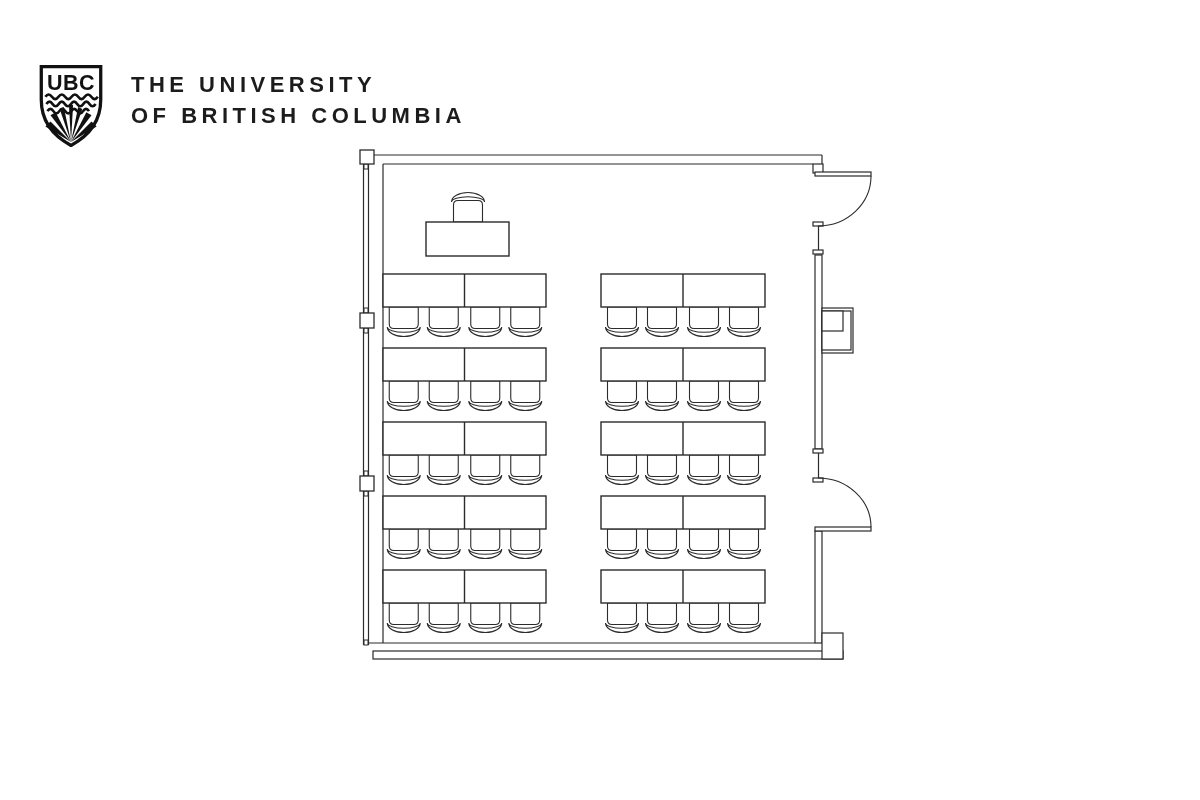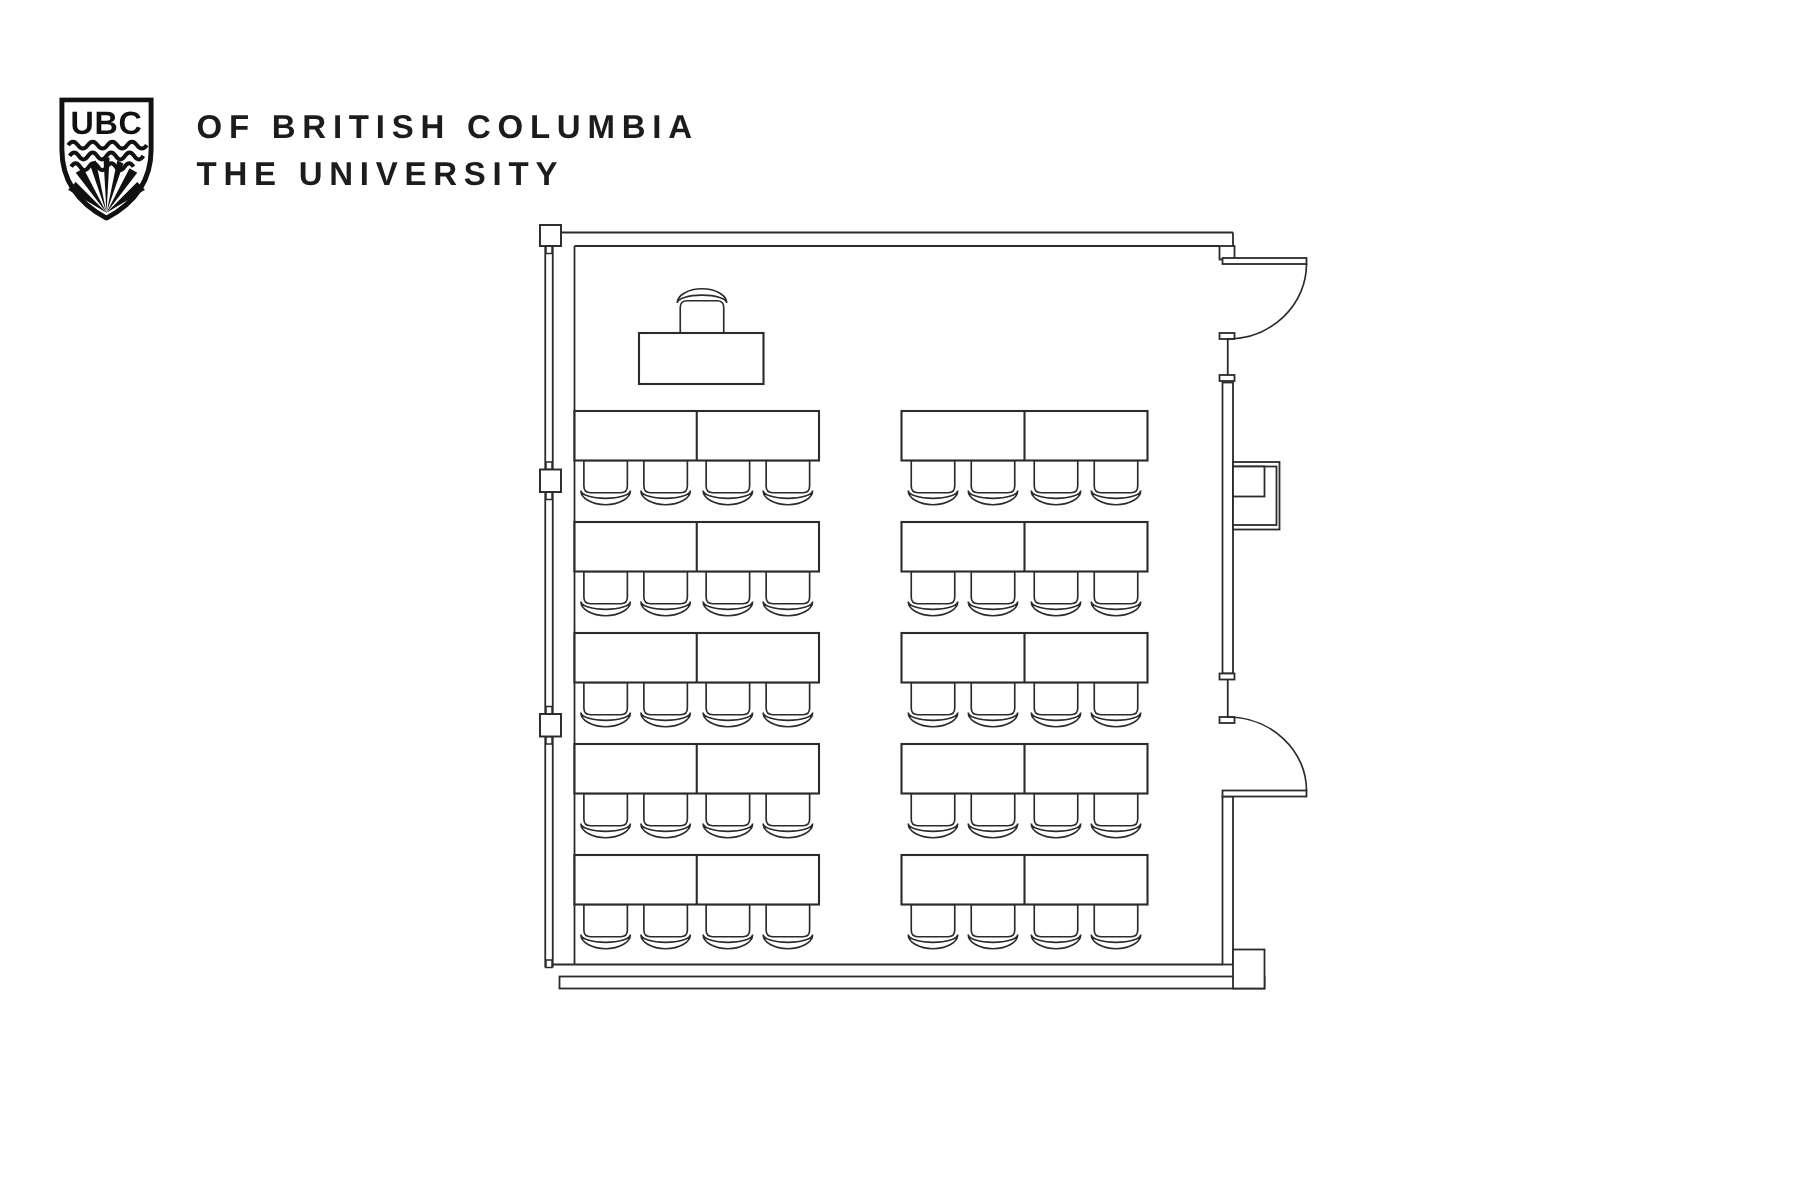--- a/index.html
+++ b/index.html
@@ -178,17 +178,17 @@
       <path d="M32,75 L12,49 L17,46 Z"></path>
       <path d="M32,75 L21,43 L25,41 Z"></path>
       <path d="M32,75 L30,39 L34,39 Z"></path>
       <path d="M32,75 L39,41 L43,43 Z"></path>
       <path d="M32,75 L47,46 L52,49 Z"></path>
       <path d="M32,75 L52,55 L57,60 Z"></path>
     </g>
   </svg>
 
   <div class="wordmark">
+    <div>THE UNIVERSITY</div>
     <div>OF BRITISH COLUMBIA</div>
-    <div>THE UNIVERSITY</div>
   </div>
 
 </div>
 
 </body></html>

